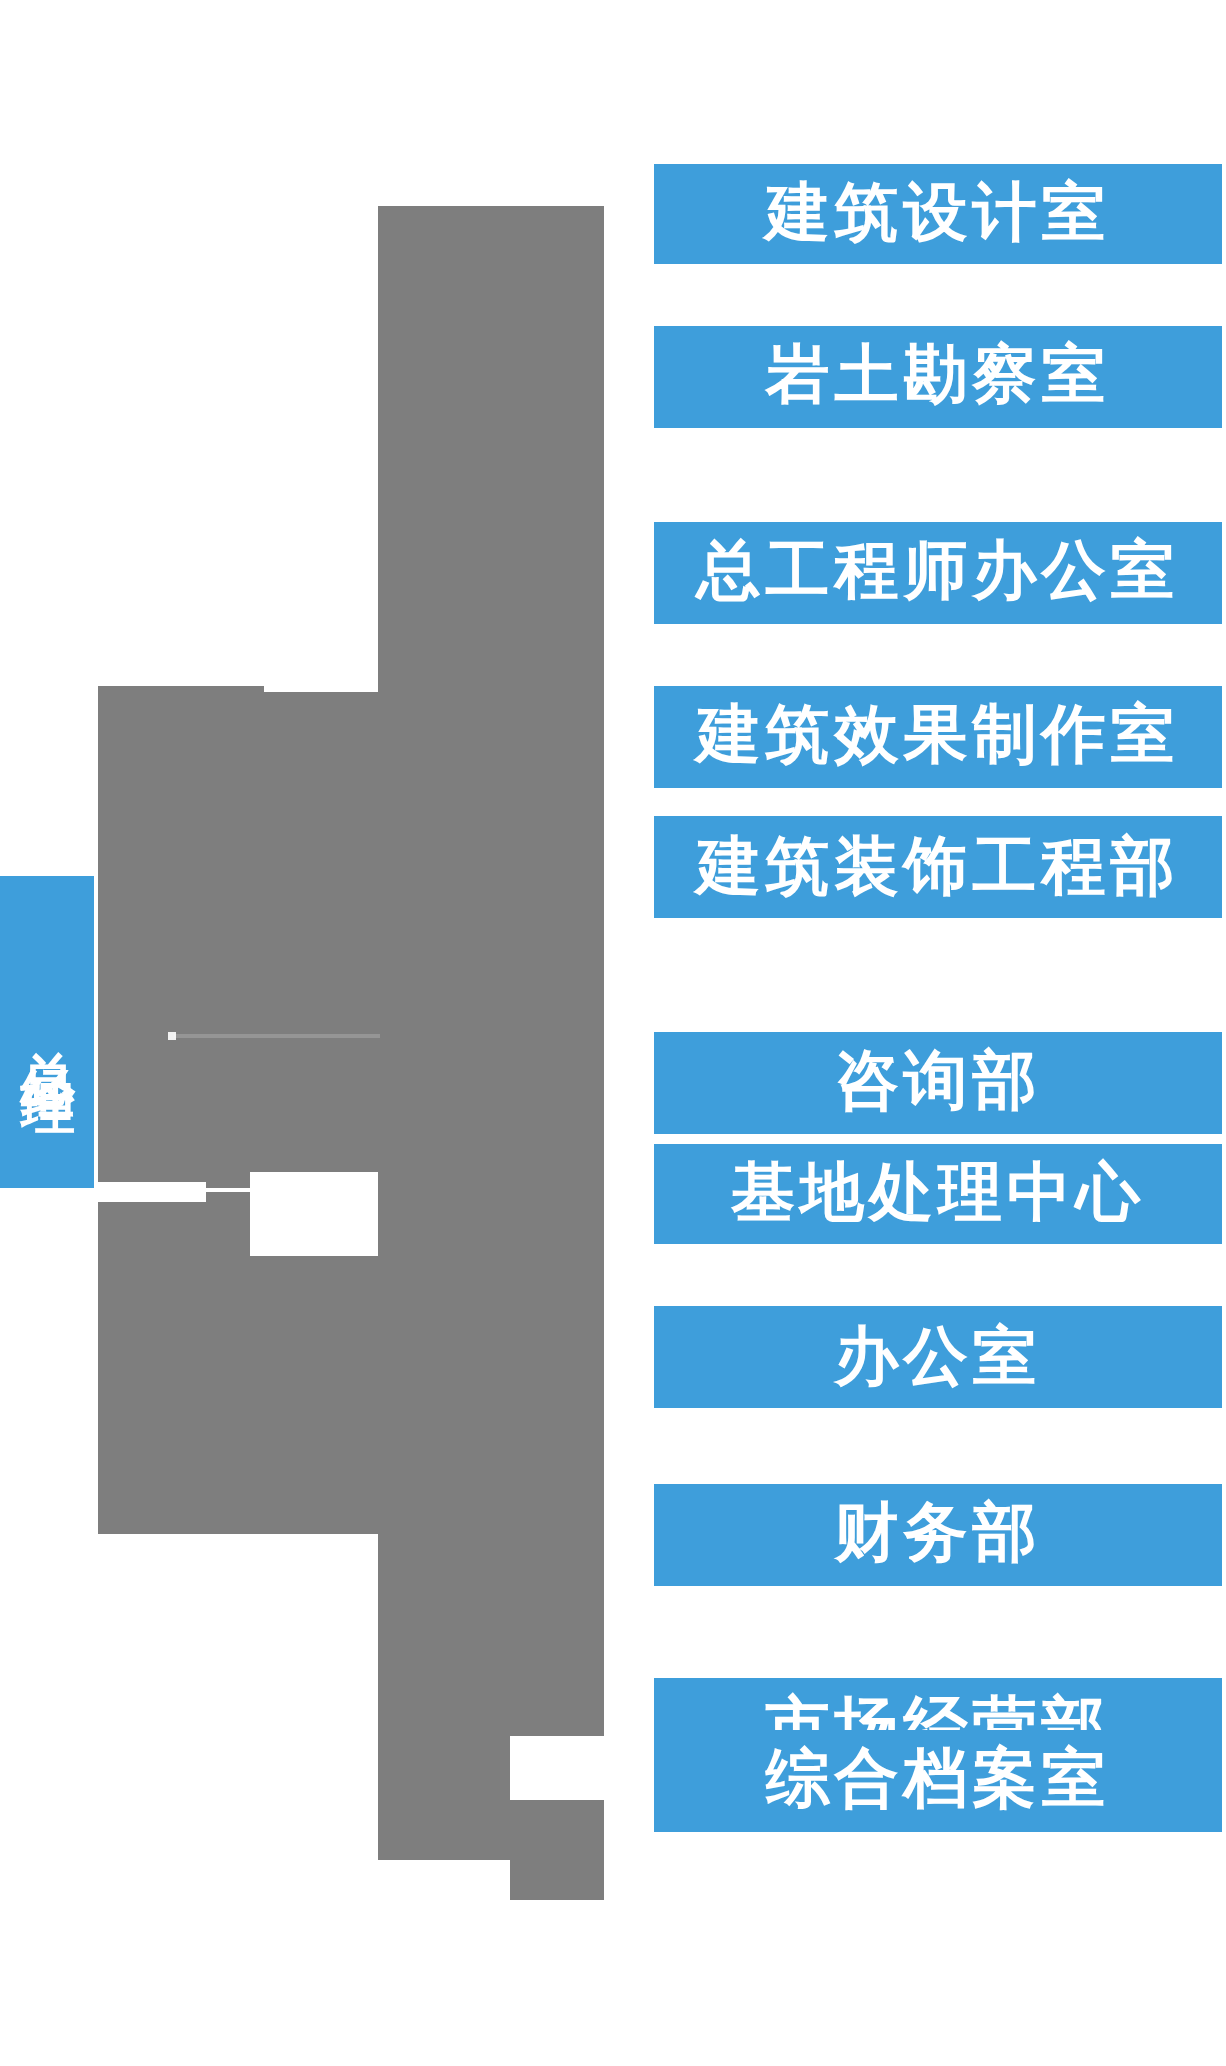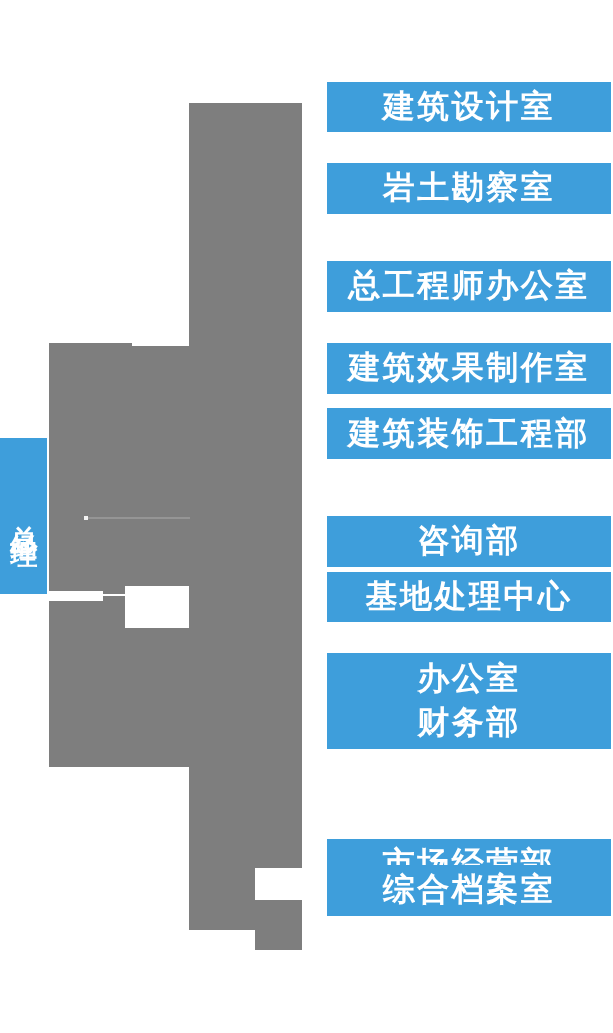--- a/index.html
+++ b/index.html
@@ -80,18 +80,18 @@
 
   <div id="dept-layer">
       <div class="abs dept" style="top: 81.5px;">建筑设计室</div>
       <div class="abs dept" style="top: 163.2px;">岩土勘察室</div>
       <div class="abs dept" style="top: 261px;">总工程师办公室</div>
       <div class="abs dept" style="top: 343px;">建筑效果制作室</div>
       <div class="abs dept" style="top: 408.3px; font-family: Liberation Serif, serif;">建筑装饰工程部</div>
       <div class="abs dept" style="top: 516px;">咨询部</div>
       <div class="abs dept" style="top: 571.7px;">基地处理中心</div>
       <div class="abs dept" style="top: 653.4px; font-family: Liberation Mono, monospace;">办公室</div>
-      <div class="abs dept" style="top: 698px; font-family: Liberation Serif, serif;">财务部</div>
+      <div class="abs dept" style="top: 742px; font-family: Liberation Serif, serif;">财务部</div>
       <div class="abs dept" style="top: 839px;">市场经营部</div>
       <div class="abs dept" style="top: 865px; text-align: right;">综合档案室</div>
     </div>
 
 </div>
 
 </body></html>

